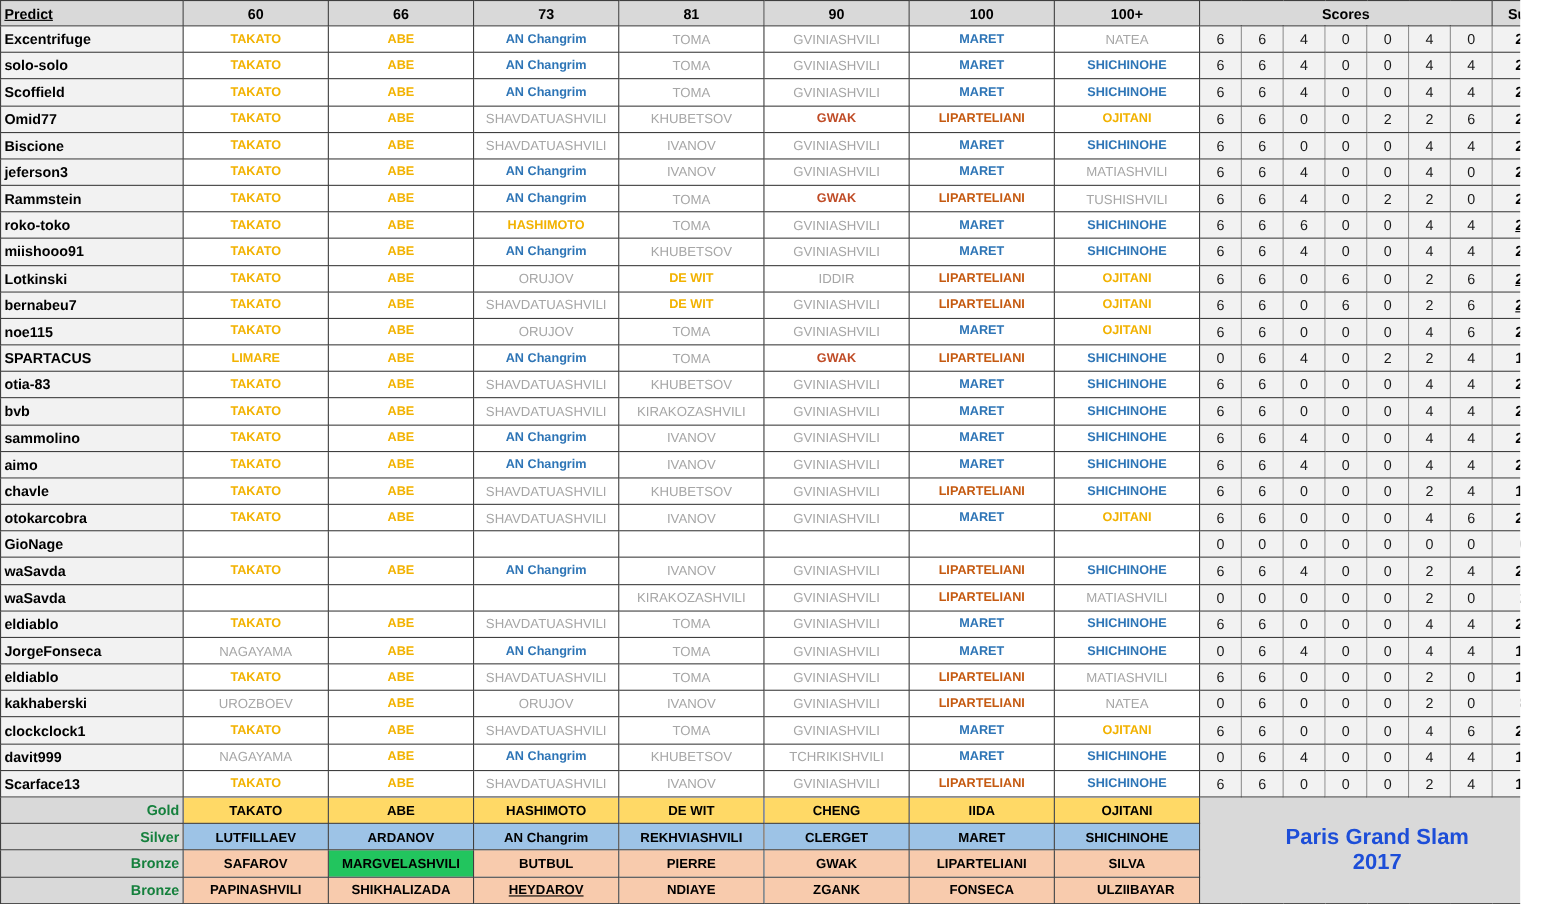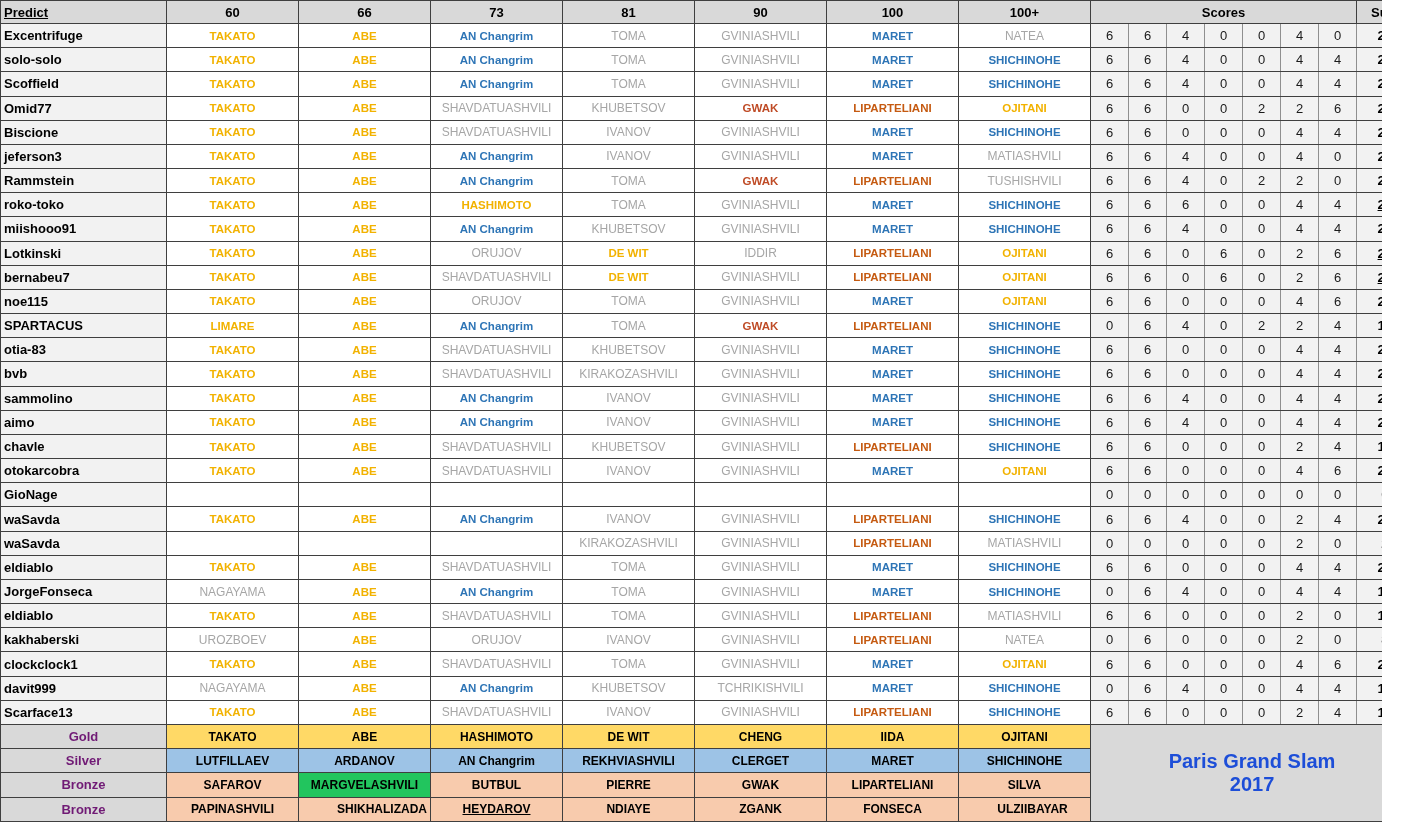--- a/index.html
+++ b/index.html
@@ -11,21 +11,21 @@
   th{background:#D9D9D9;color:#000;font-size:13px;font-weight:700;text-align:center;}
   th.h-predict{text-align:left;text-decoration:underline;}
   td.name{background:#F2F2F2;color:#000;font-weight:700;font-size:13px;text-align:left;}
   td.pick{background:#ffffff;text-align:center;font-size:11.5px;font-weight:700;}
   td.pick.gray{font-weight:400;font-size:12px;}
   td.score{background:#F2F2F2;color:#1a1a1a;text-align:center;font-size:13px;
            border-left:1px solid #8f8f8f;border-right:1px solid #8f8f8f;}
   td.sum{background:#F2F2F2;color:#000;font-weight:700;font-size:13.5px;text-align:center;
          border-left:1px solid #3f3f3f;}
   td.sum.max{text-decoration:underline;}
-  td.medal-label{background:#D9D9D9;color:#701a75;font-weight:700;font-size:13px;text-align:center;}
+  td.medal-label{background:#D9D9D9;color:#15803d;font-weight:700;font-size:13px;text-align:right;}
   td.result{color:#000;font-weight:700;font-size:12px;text-align:center;}
   td.event-cell{background:#D9D9D9;text-align:center;vertical-align:middle;}
   .event-line{font-weight:700;font-size:20px;color:#1d4ed8;line-height:23px;}
 </style>
 </head>
 <body>
 
 <div class="sheet">
   <table>
     <colgroup id="cols">
@@ -613,21 +613,21 @@
           <td class="result" style="background: #22c55e;">MARGVELASHVILI</td>
           <td class="result" style="background: rgb(248, 203, 173);">BUTBUL</td>
           <td class="result" style="background: rgb(248, 203, 173);">PIERRE</td>
           <td class="result" style="background: rgb(248, 203, 173);">GWAK</td>
           <td class="result" style="background: rgb(248, 203, 173);">LIPARTELIANI</td>
           <td class="result" style="background: rgb(248, 203, 173);">SILVA</td>
         </tr>
         <tr>
           <td class="medal-label">Bronze</td>
           <td class="result" style="background: rgb(248, 203, 173);">PAPINASHVILI</td>
-          <td class="result" style="background: rgb(248, 203, 173); text-align: right;">SHIKHALIZADA</td>
+          <td class="result" style="background: rgb(248, 203, 173);">SHIKHALIZADA</td>
           <td class="result" style="background: rgb(248, 203, 173); text-decoration: underline;">HEYDAROV</td>
           <td class="result" style="background: rgb(248, 203, 173);">NDIAYE</td>
           <td class="result" style="background: rgb(248, 203, 173);">ZGANK</td>
           <td class="result" style="background: rgb(248, 203, 173);">FONSECA</td>
           <td class="result" style="background: rgb(248, 203, 173); padding-left: 19px;">ULZIIBAYAR</td>
         </tr>
       </tbody>
   </table>
 </div>
 

